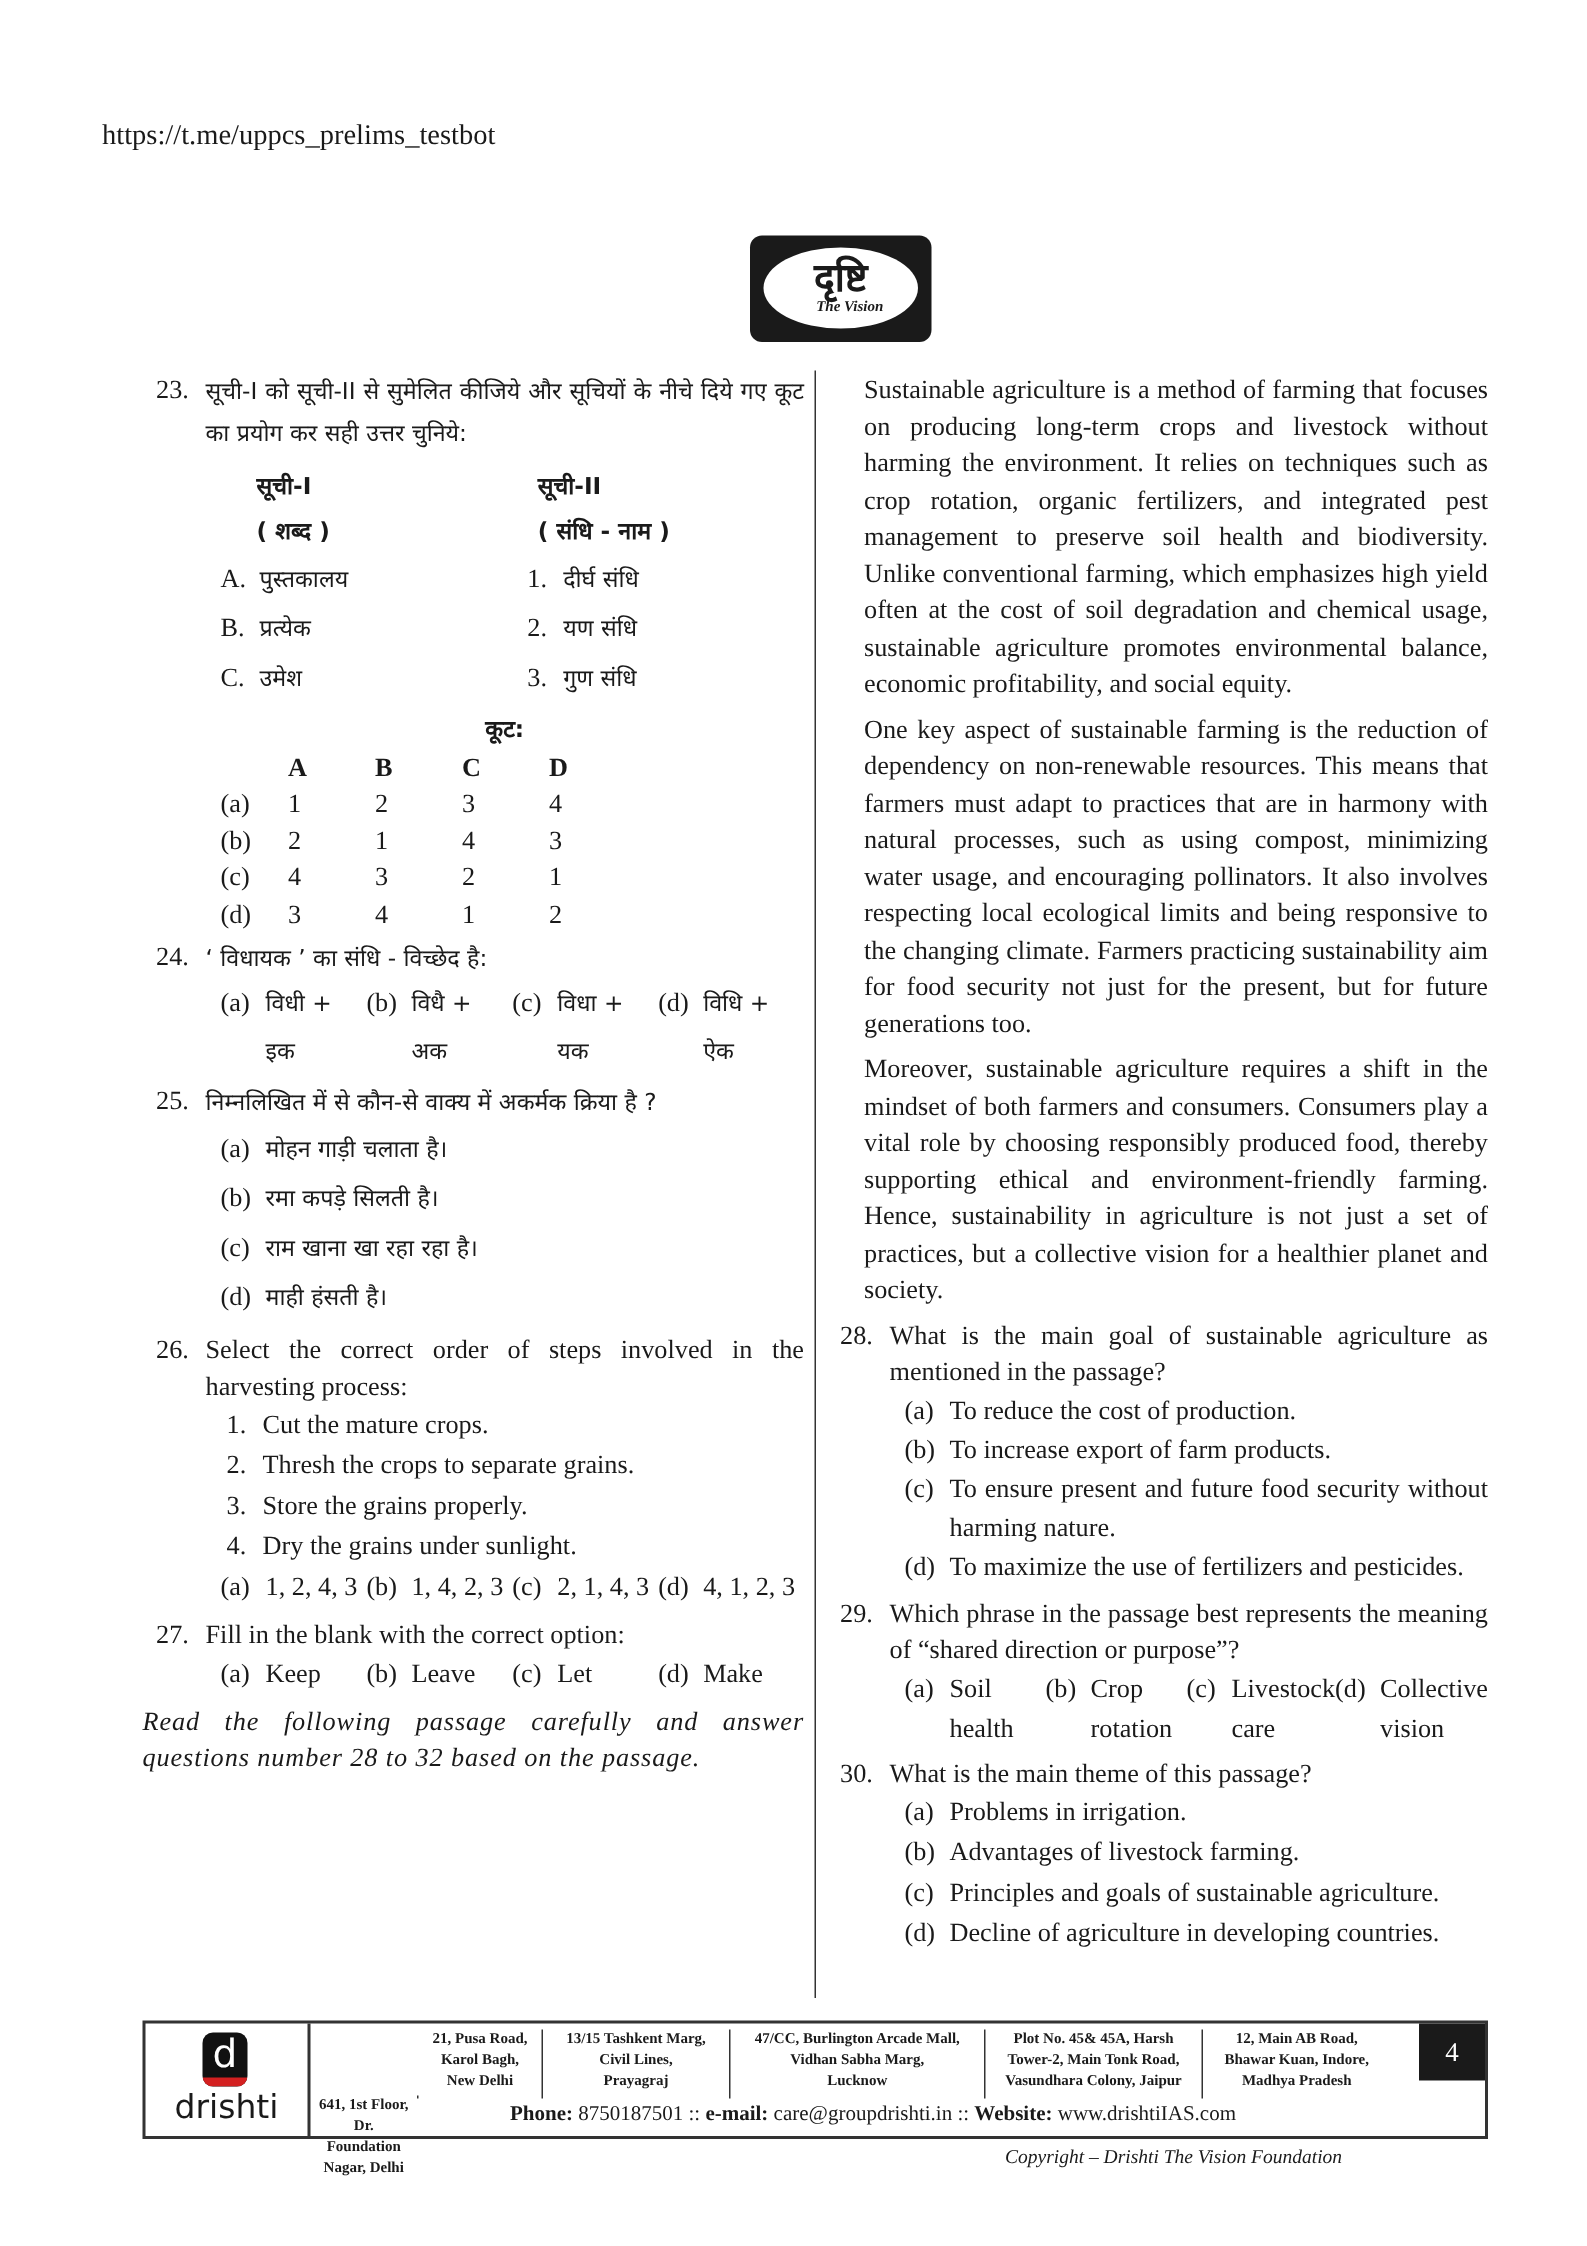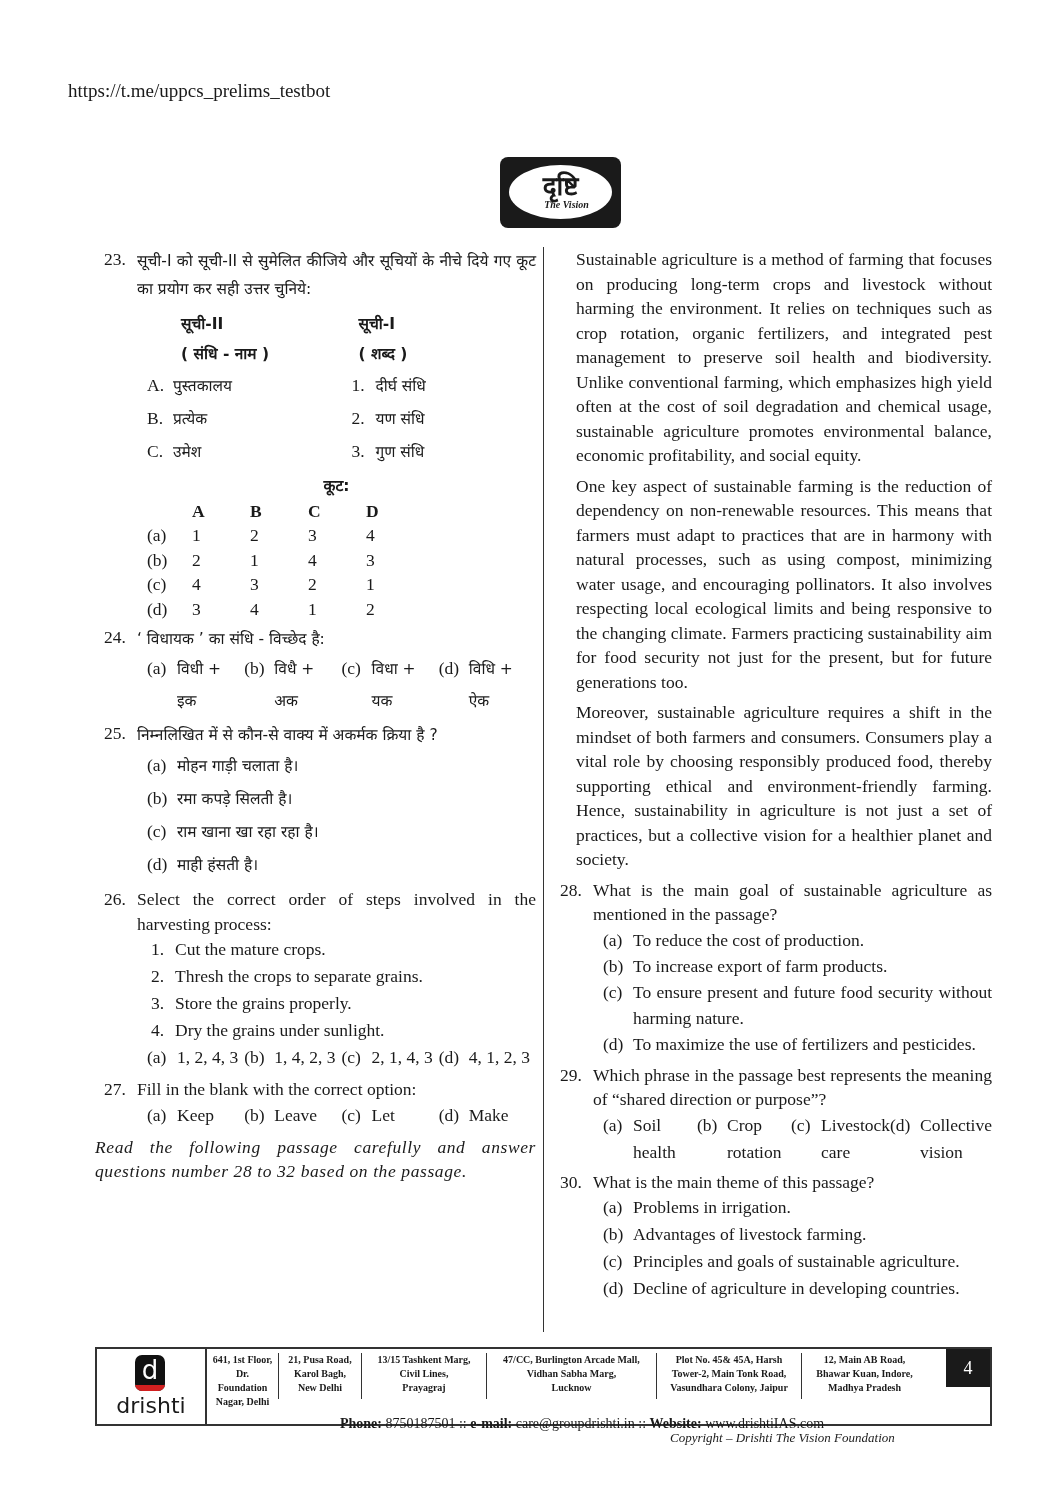--- a/index.html
+++ b/index.html
@@ -31,21 +31,21 @@
   .pass{margin-bottom:6px;margin-left:20px;}
   .footer{left:95px;top:1347px;width:897px;height:79px;border:2px solid #333;box-sizing:border-box;}
   .flogo{position:absolute;left:0;top:0;width:108px;height:75px;border-right:2px solid #333;}
   .flogo .box{position:absolute;left:38px;top:6px;width:30px;height:36px;background:#111;border-radius:7px;overflow:hidden;}
   .flogo .box .red{position:absolute;left:0;right:0;bottom:0;height:6px;background:#d32020;}
   .flogo .box .d{position:absolute;left:0;right:0;top:-1px;text-align:center;color:#fff;font-family:"DejaVu Sans",sans-serif;font-size:26px;line-height:32px;}
   .flogo .name{position:absolute;left:0;right:0;top:44px;text-align:center;font-family:"DejaVu Sans",sans-serif;font-size:22px;}
   .addrs{position:absolute;left:110px;top:4px;display:flex;height:46px;}
   .addr{font-size:10px;line-height:14px;font-weight:bold;text-align:center;border-right:1px solid #333;padding:0 4px;box-sizing:border-box;}
   .addr:last-child{border-right:none;}
-  .contact{position:absolute;left:110px;top:67px;width:750px;text-align:center;font-size:14px;}
+  .contact{position:absolute;left:110px;top:53px;width:750px;text-align:center;font-size:14px;}
   .pageno{position:absolute;right:0;top:0;width:44px;height:38px;background:#1a1a1a;color:#fff;text-align:center;font-size:18px;line-height:38px;}
   .copyright{left:670px;top:1430px;font-size:13px;font-style:italic;}
 </style>
 </head>
 <body>
 
 <div class="abs url">https://t.me/uppcs_prelims_testbot</div>
 
 <div class="abs logo">
   <div class="oval">
@@ -55,27 +55,27 @@
 </div>
 
 <div class="abs divider"></div>
 
 <div class="abs col left">
 
   <div class="q">
     <span class="qn">23.</span>
     <div class="hindi justify" style="line-height:28px;">सूची-I को सूची-II से सुमेलित कीजिये और सूचियों के नीचे दिये गए कूट का प्रयोग कर सही उत्तर चुनिये:</div>
     <div class="row2 hindi bold" style="margin-left:34px;margin-top:6px;line-height:30px;">
+      <div>
+          <div>सूची-I</div>
+          <div>( शब्द )</div>
+        </div>
       <div style="padding-left:10px;">
           <div>सूची-II</div>
           <div>( संधि - नाम )</div>
-        </div>
-      <div>
-          <div>सूची-I</div>
-          <div>( शब्द )</div>
         </div>
     </div>
     <div style="margin-left:10px;">
       <div class="row2" style="line-height:32px;">
         <div><span style="display:inline-block;width:26px;">A.</span><span class="hindi">पुस्तकालय</span></div>
         <div style="padding-left:20px;"><span style="display:inline-block;width:24px;">1.</span><span class="hindi">दीर्घ संधि</span></div>
       </div>
       <div class="row2" style="line-height:32px;">
         <div><span style="display:inline-block;width:26px;">B.</span><span class="hindi">प्रत्येक</span></div>
         <div style="padding-left:20px;"><span style="display:inline-block;width:24px;">2.</span><span class="hindi">यण संधि</span></div>
@@ -221,21 +221,21 @@
 
 <div class="abs footer">
   <div class="flogo">
     <div class="box">
       <span class="d">d</span>
       <div class="red"></div>
     </div>
     <div class="name">drishti</div>
   </div>
   <div class="addrs">
-    <div class="addr" style="width:72px;">
+    <div class="addr" style="width:72px;margin-top:44px;">
       <div>641, 1st Floor,</div>
       <div>Dr. Foundation</div>
       <div>Nagar, Delhi</div>
     </div>
     <div class="addr" style="width:83px;">
       <div>21, Pusa Road,</div>
       <div>Karol Bagh,</div>
       <div>New Delhi</div>
     </div>
     <div class="addr" style="width:125px;">

